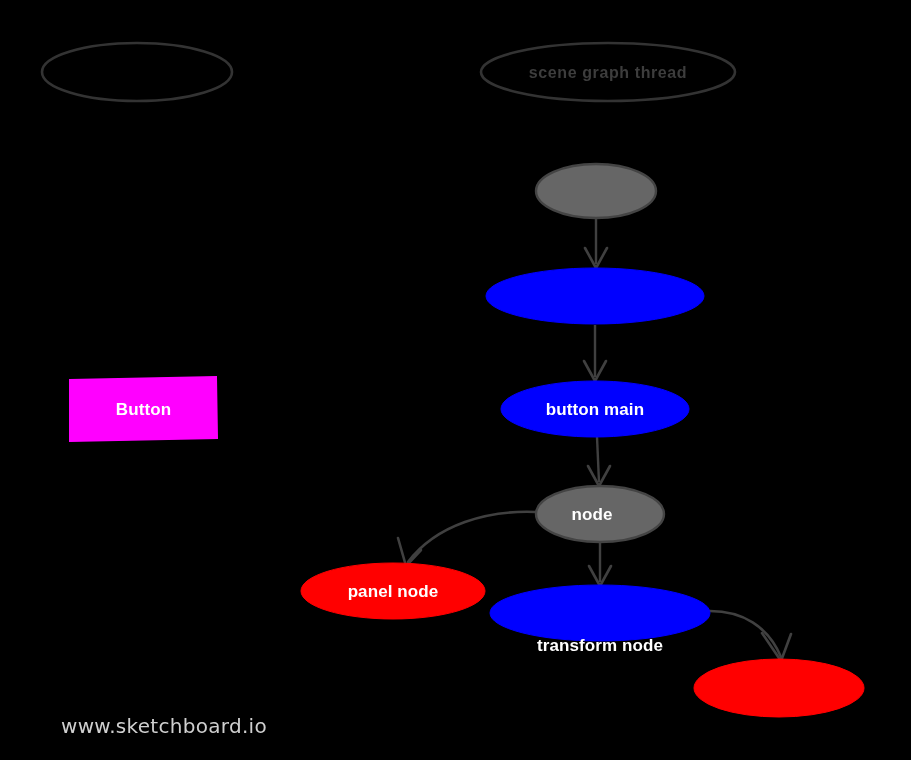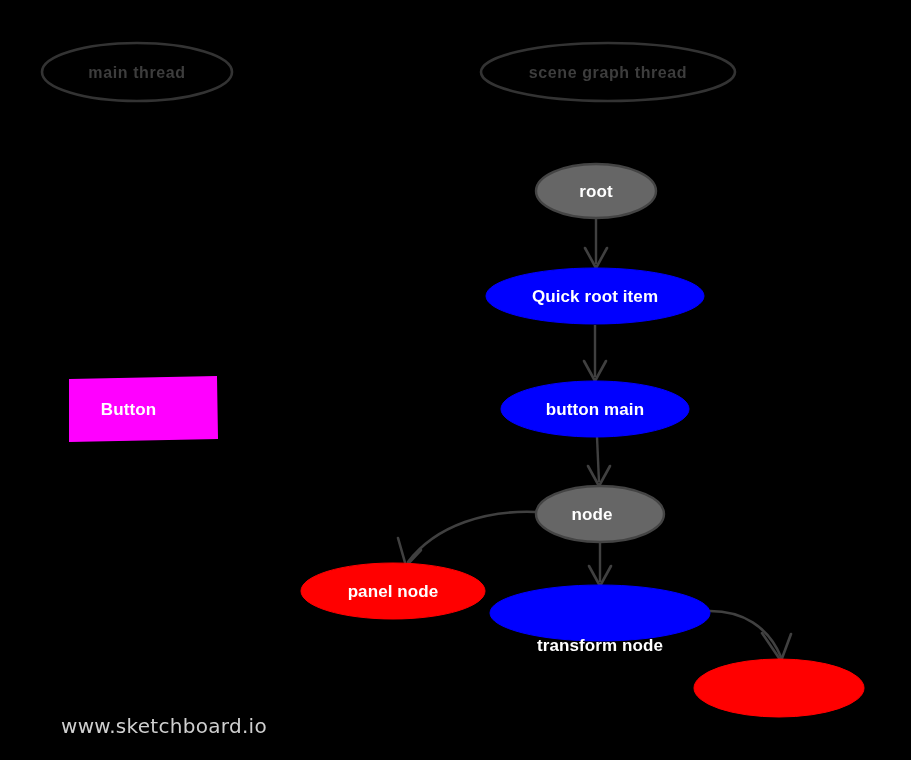--- a/index.html
+++ b/index.html
@@ -131,29 +131,26 @@
     <ellipse cx="779" cy="688" rx="85" ry="29" fill="#ff0000" stroke="#ff0000" stroke-width="1"></ellipse>
 
     <g>
       <path d="M70,380 L216,377 L217,438 L70,441 Z" fill="#ff00ff" stroke="#ff00ff" stroke-width="2"></path>
       <path d="M70,381 L216,378" stroke="#ff00ff" stroke-width="2.5" fill="none"></path>
       <path d="M71,440 L217,437" stroke="#ff00ff" stroke-width="2.5" fill="none"></path>
     </g>
 
   </svg>
 
-  <div class="node-label label-thread" style="left:42px; top:58px; width:190px; height:29px;">main thread</div>
 
   <div class="node-label label-thread" style="left:481px; top:58px; width:254px; height:29px;">scene graph thread</div>
 
-  <div class="node-label label-strong" style="left:536px; top:178px; width:120px; height:27px;">root</div>
 
-  <div class="node-label label-strong" style="left:486px; top:283px; width:218px; height:27px;">Quick root item</div>
 
-  <div class="node-label label-strong" style="left:55px; top:396px; width:147px; height:27px;">Button</div>
+  <div class="node-label label-strong" style="left:70px; top:396px; width:147px; height:27px;">Button</div>
 
   <div class="node-label label-strong" style="left:501px; top:396px; width:188px; height:27px;">button main</div>
 
   <div class="node-label label-strong" style="left:536px; top:501px; width:112px; height:27px;">node</div>
 
   <div class="node-label label-strong" style="left:301px; top:578px; width:184px; height:27px;">panel node</div>
 
   <div class="node-label label-strong" style="left:490px; top:632px; width:220px; height:27px;">transform node</div>
 
 

